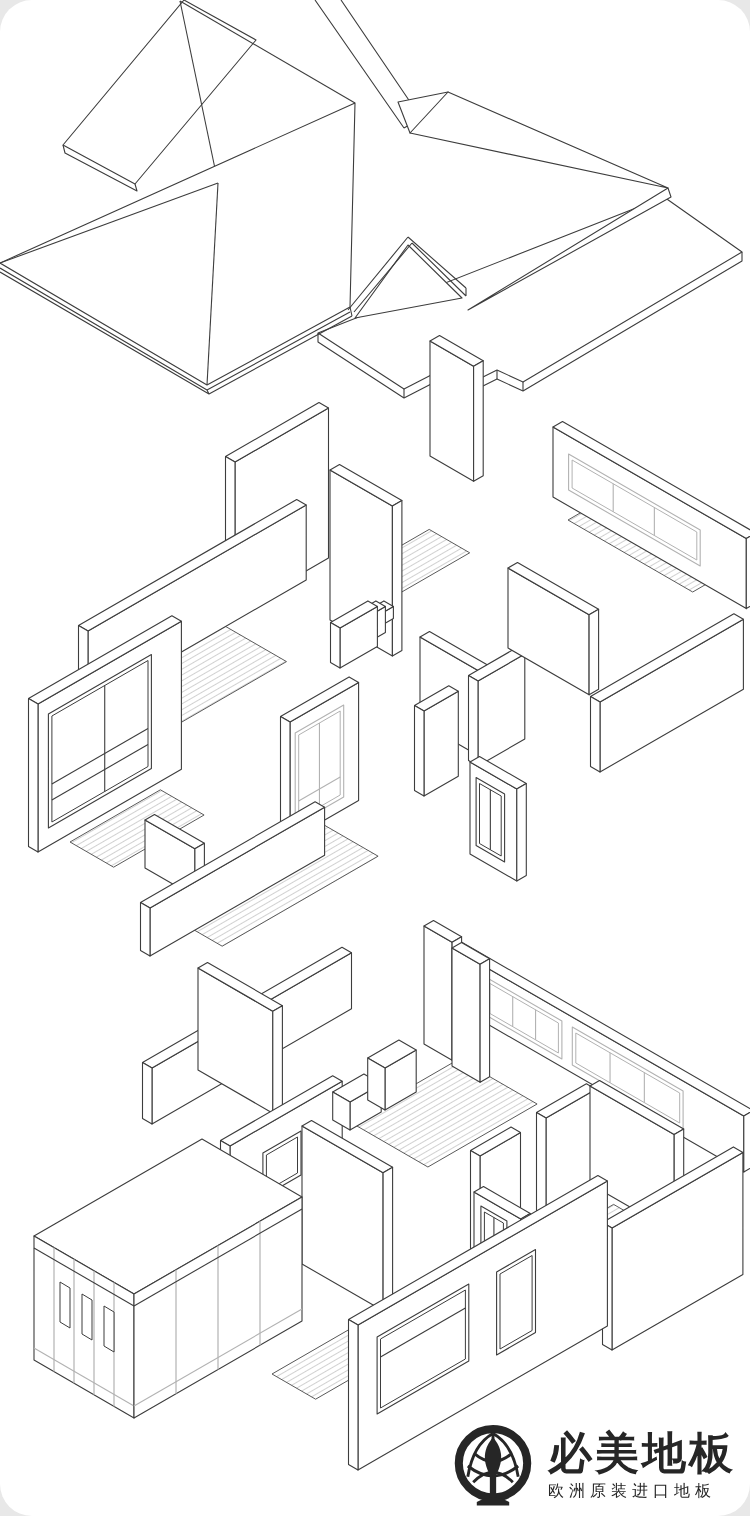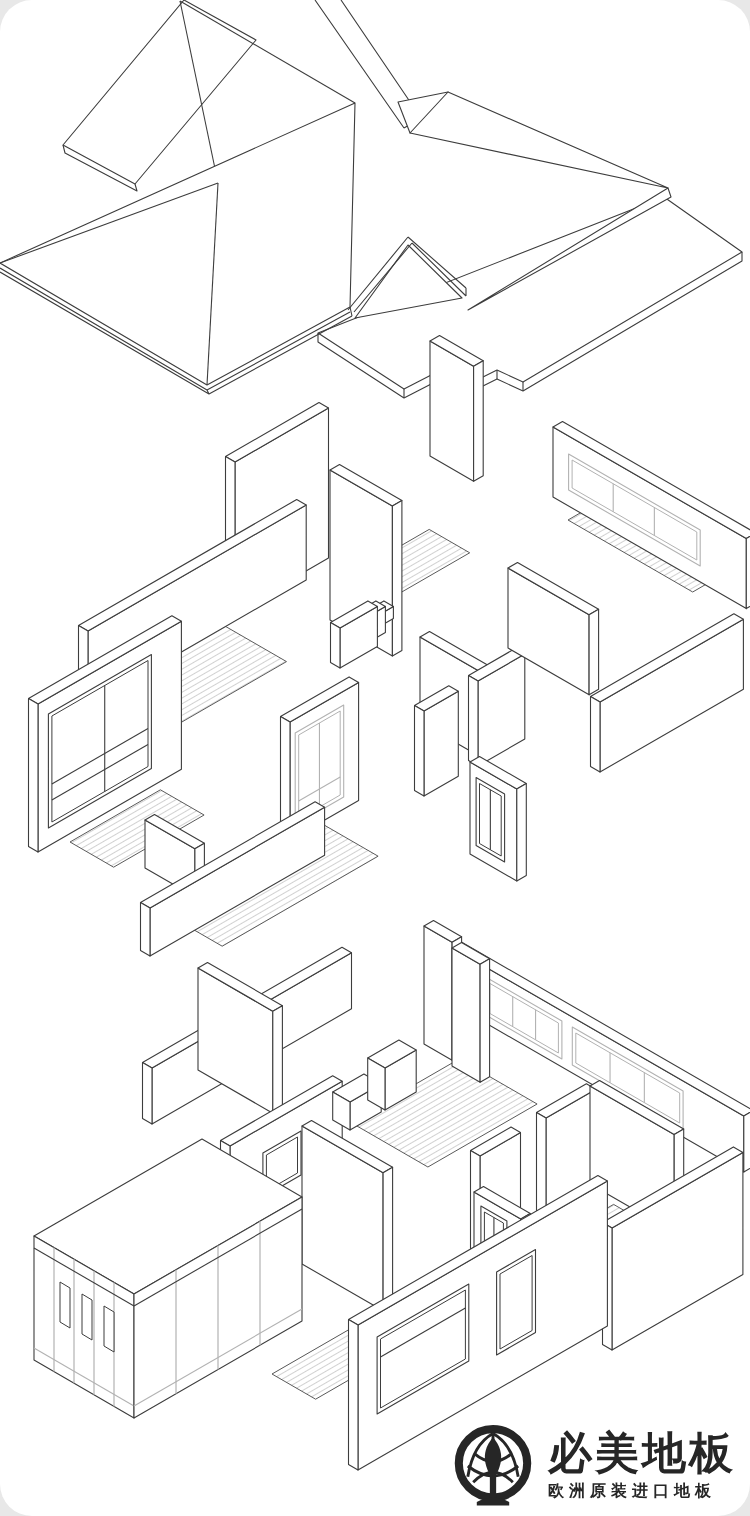--- a/index.html
+++ b/index.html
@@ -3,21 +3,21 @@
 <meta charset="utf-8">
 <style>
   html,body{margin:0;padding:0;background:#e8e8e8;}
   #stage{position:relative;width:750px;height:1516px;margin:0 auto;background:#ffffff;overflow:hidden;
          font-family:"Liberation Sans","DejaVu Sans",sans-serif;border-radius:32px;}
   #iso{position:absolute;left:0;top:0;}
   .logo{position:absolute;left:448px;top:1418px;width:302px;height:96px;display:flex;align-items:center;gap:10px;}
   .logo-emblem{flex:0 0 auto;}
   .logo-text{display:flex;flex-direction:column;justify-content:center;}
   .brand{font-size:44px;font-weight:700;letter-spacing:3px;line-height:1.05;white-space:nowrap;}
-  .tagline{font-size:16px;font-weight:700;letter-spacing:5px;margin-top:4px;white-space:nowrap;}
+  .tagline{font-size:16px;font-weight:400;letter-spacing:5px;margin-top:4px;white-space:nowrap;}
 </style>
 </head>
 <body>
 
 <div id="stage">
 
   <svg id="iso" width="750" height="1516" viewBox="0 0 750 1516">
     <defs>
       <pattern id="hatch" width="5" height="5" patternUnits="userSpaceOnUse" patternTransform="rotate(-30)">
         <rect width="5" height="5" fill="#ffffff"></rect>

